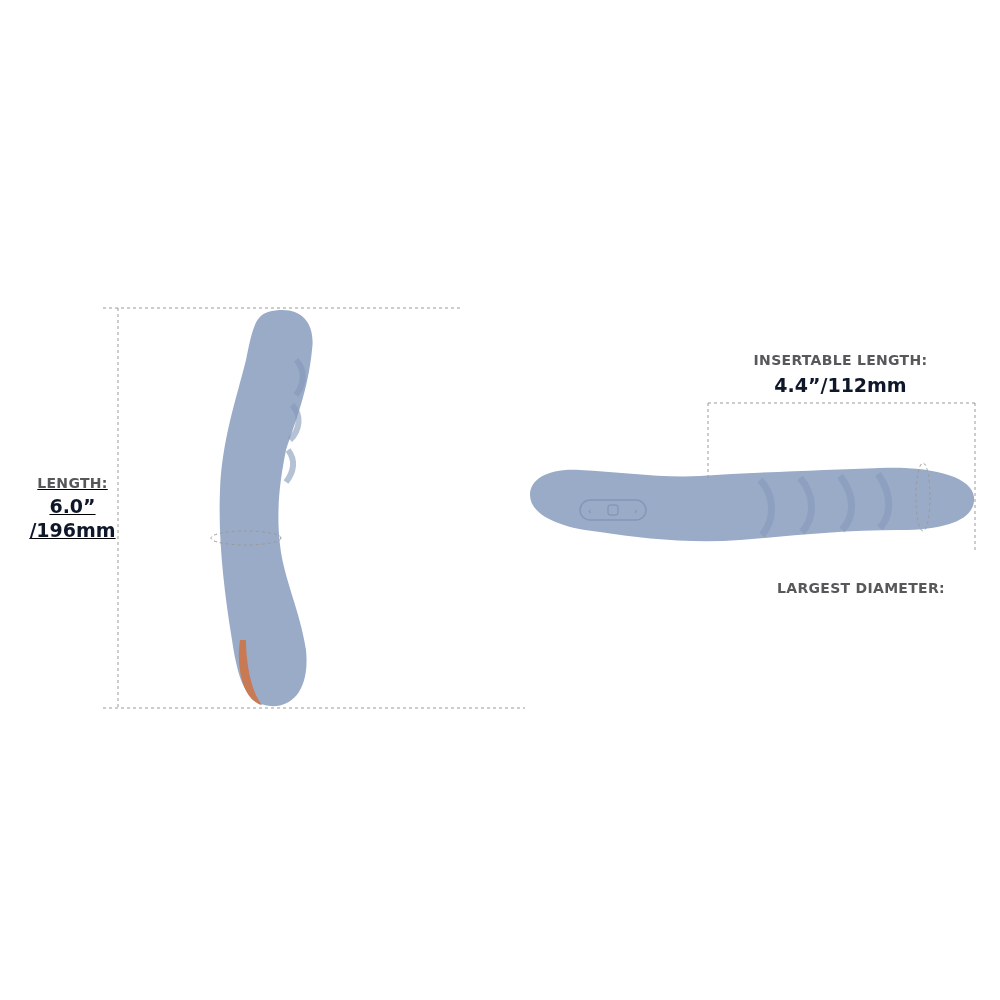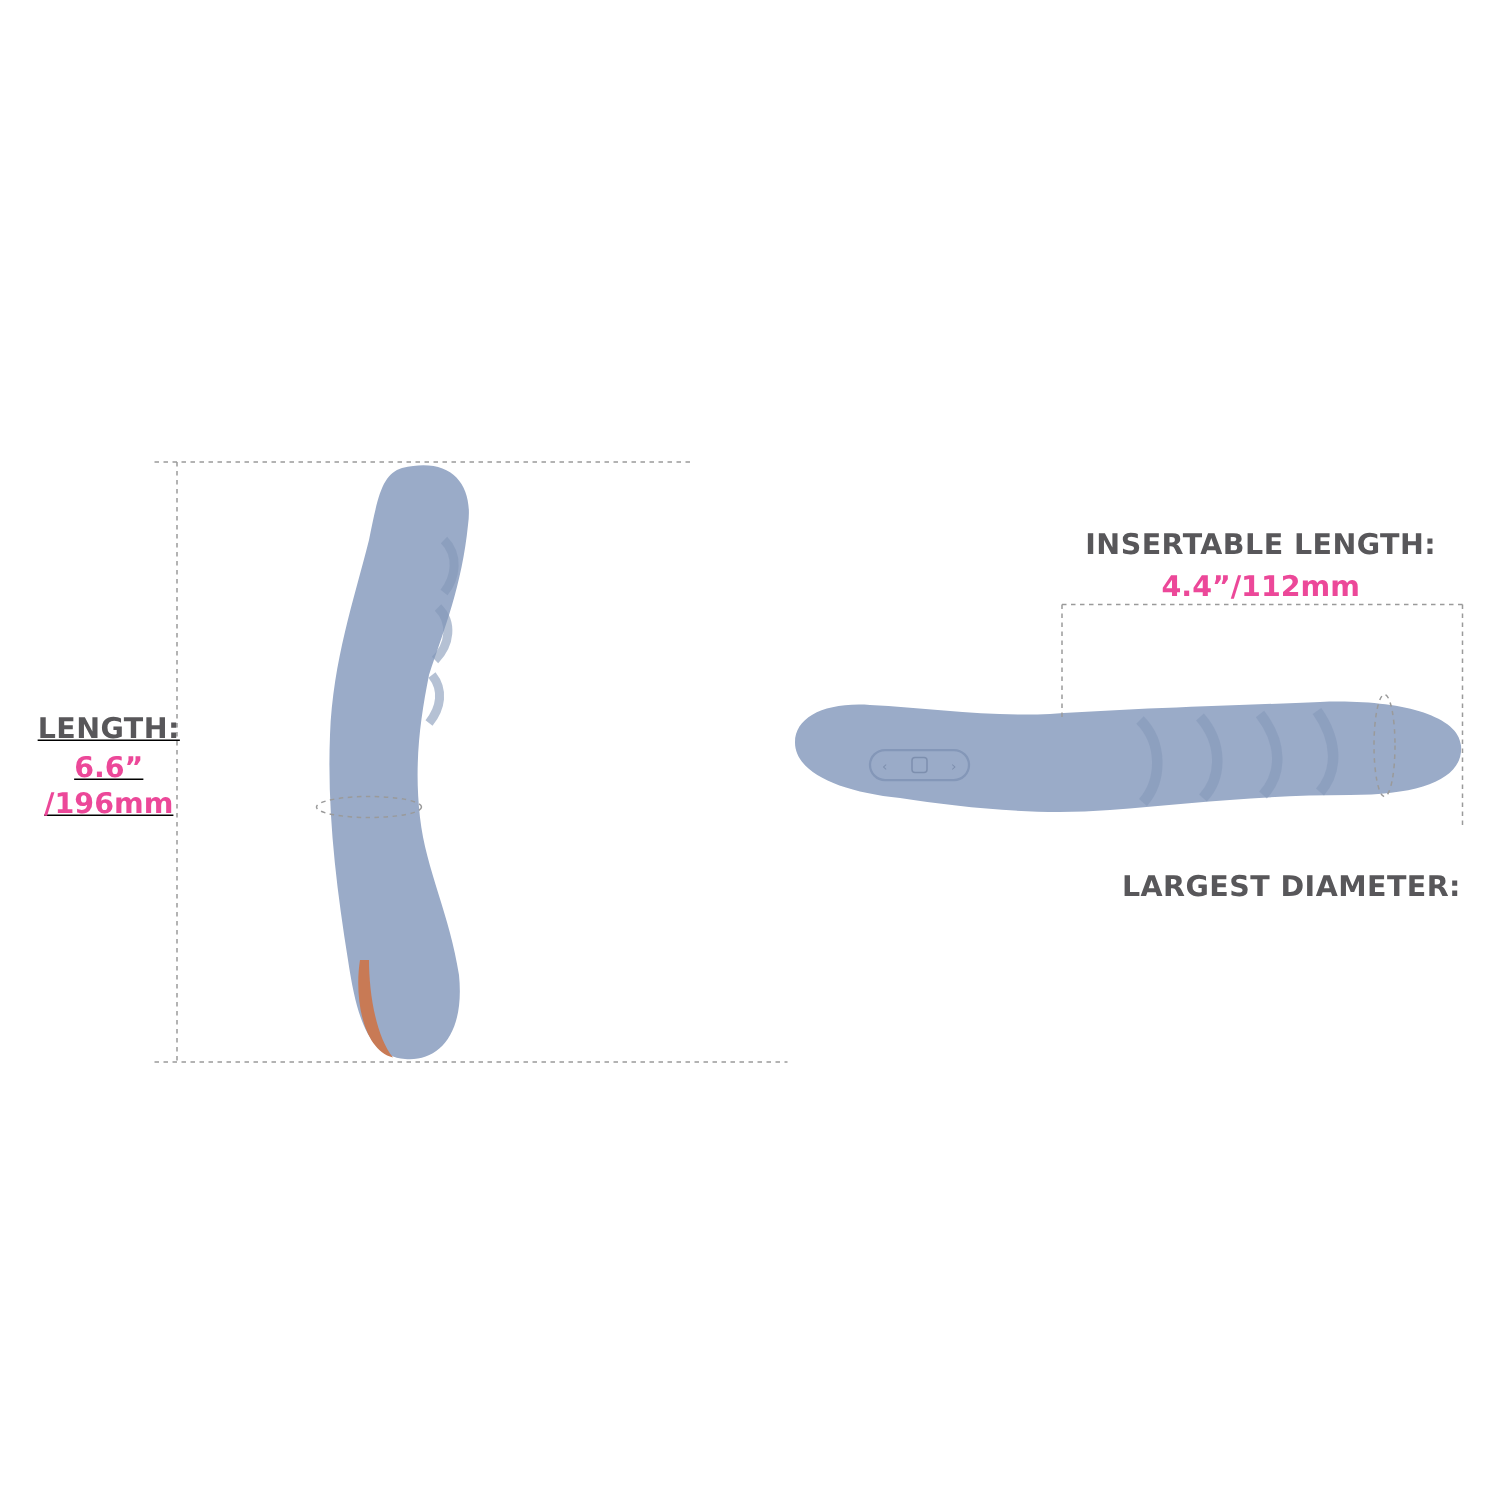--- a/index.html
+++ b/index.html
@@ -1,20 +1,20 @@
 <!DOCTYPE html>
 <html><head>
   <meta charset="utf-8">
   <style>
     html, body { margin: 0; padding: 0; background: #ffffff; }
     body { width: 1000px; height: 1000px; position: relative; overflow: hidden;
            font-family: "DejaVu Sans", sans-serif; }
     .abs { position: absolute; }
-    .label { color: #58575a; font-weight: bold; font-size: 19px; letter-spacing: 0.3px; white-space: nowrap; }
-    .value { color: #ec4899; font-weight: bold; font-size: 19px; white-space: nowrap; }
+    .label { color: #58575a; font-weight: bold; font-size: 14px; letter-spacing: 0.3px; white-space: nowrap; }
+    .value { color: #0f172a; font-weight: bold; font-size: 19px; white-space: nowrap; }
     .center { text-align: center; }
     svg { position: absolute; left: 0; top: 0; }
   </style>
 </head>
 <body>
 
 <svg width="1000" height="1000" viewBox="0 0 1000 1000">
 
   <g>
     <path d="M268,312 C300,304 316,322 312,350 C308,390 296,420 286,450 C280,480 276,510 280,545
@@ -46,21 +46,21 @@
     <line x1="708" y1="403" x2="975" y2="403"></line>
     <line x1="708" y1="403" x2="708" y2="478"></line>
     <line x1="975" y1="403" x2="975" y2="550"></line>
     <ellipse cx="246" cy="538" rx="35" ry="7"></ellipse>
     <ellipse cx="923" cy="497" rx="7" ry="34"></ellipse>
   </g>
 </svg>
 
 <div class="abs center" style="left:20px; top:475px; width:105px;text-decoration:underline;">
   <div class="label">LENGTH:</div>
-  <div class="value" style="margin-top:4px;">6.6”</div>
+  <div class="value" style="margin-top:4px;">6.0”</div>
   <div class="value" style="margin-top:2px;">/196mm</div>
 </div>
 
 <div class="abs center" style="left:288px; top:524px; width:228px;">
 </div>
 
 <div class="abs center" style="left:718px; top:352px; width:245px;">
   <div class="label">INSERTABLE LENGTH:</div>
   <div class="value" style="margin-top:6px;">4.4”/112mm</div>
 </div>

